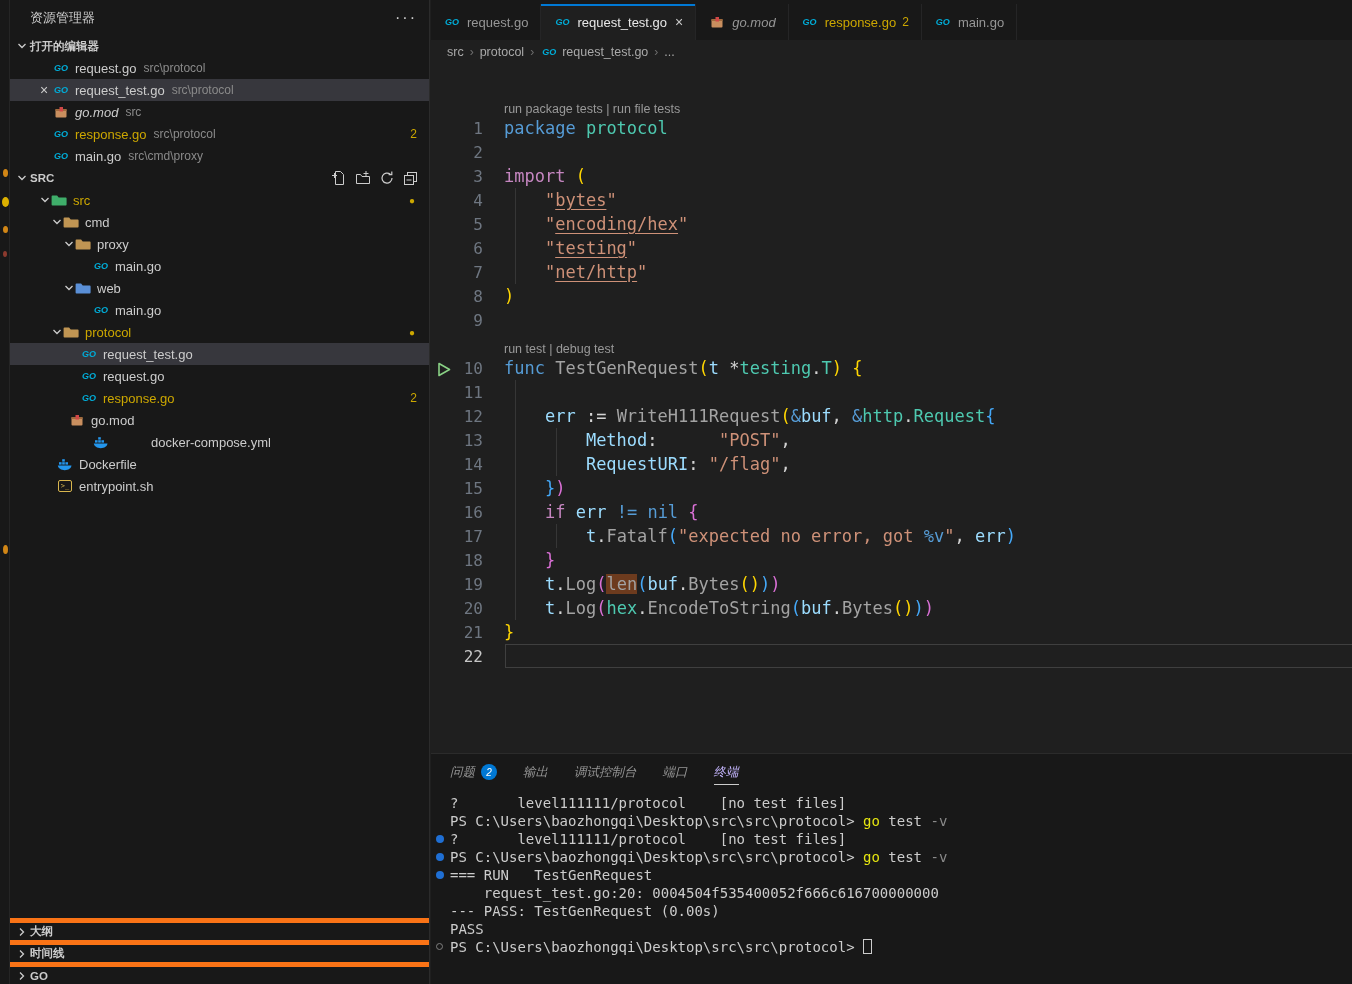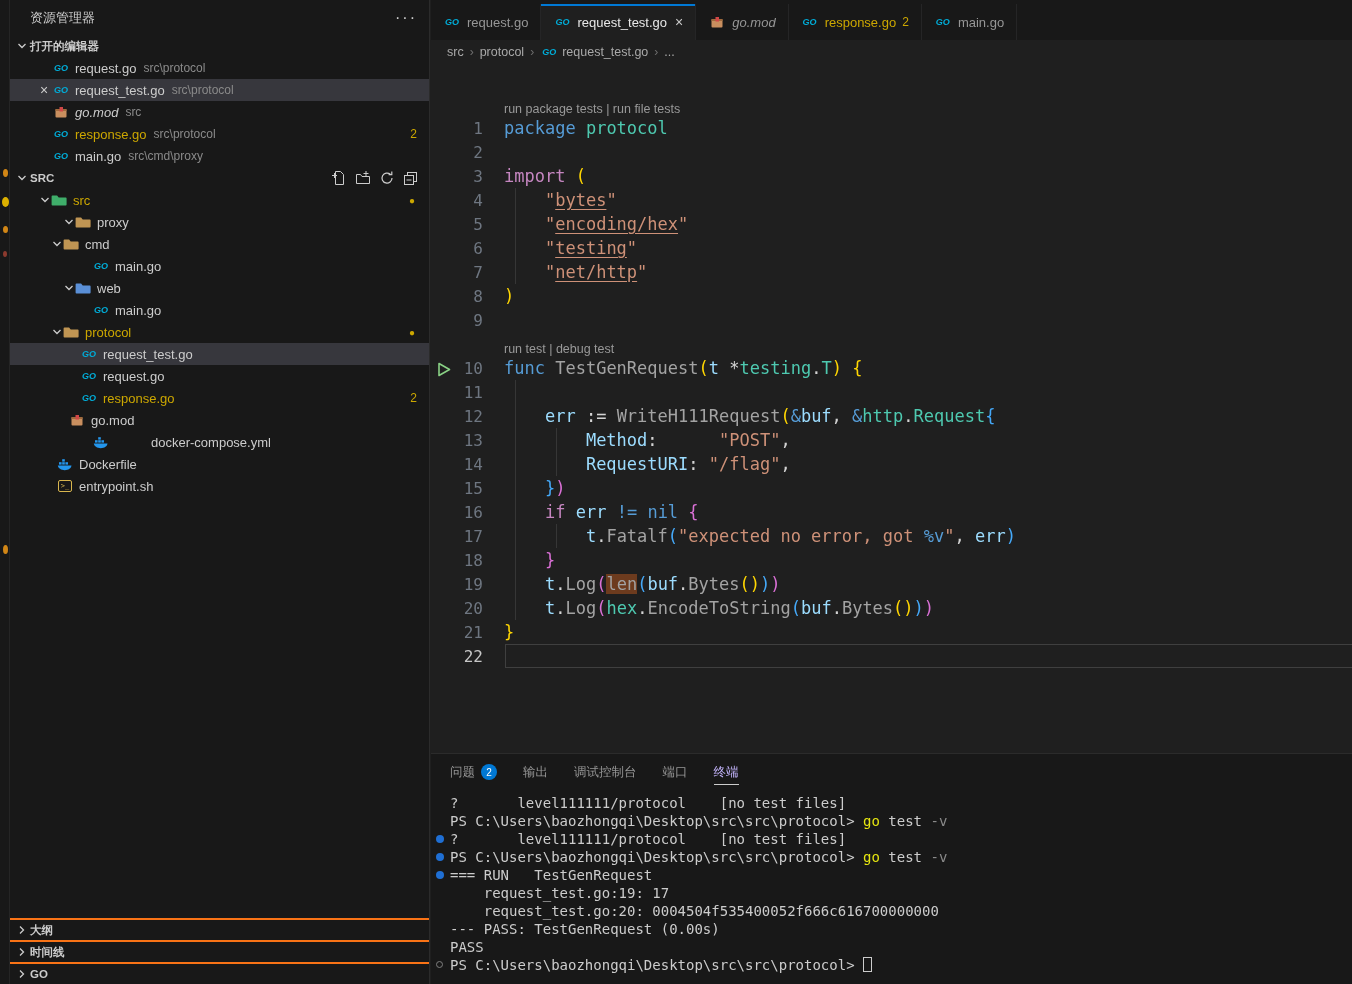--- a/index.html
+++ b/index.html
@@ -23,21 +23,21 @@
   .row22.sel { background:#37373d; }
   .row22 .desc { color:#8a8a8a; font-size:12px; margin-left:7px; }
   .row22 .rbadge { margin-left:auto; padding-right:12px; color:#cca700; font-size:12px; }
   .row22 .closex { width:16px; text-align:center; color:#cccccc; font-size:14px; cursor:pointer; }
   .row22 .sp16 { width:16px; display:inline-block; flex:none; }
   .fico { display:inline-flex; width:18px; justify-content:center; align-items:center; flex:none; margin-right:5px; }
   .go-ico { color:#00acd7; font-weight:bold; font-style:italic; font-size:9px; letter-spacing:0; }
   .sh-ico { width:14px; height:12px; border:1px solid #d8b64e; border-radius:2px; color:#d8b64e; font-size:7px; line-height:10px; text-align:center; font-family:"DejaVu Sans Mono",monospace; }
   .mod-dot { margin-left:auto; padding-right:14px; color:#cca700; font-size:10px; }
   .bottom-sections { position:absolute; left:0; bottom:0; width:100%; }
-  .bsec { height:22px; border-top:2px solid #f97316; display:flex; align-items:center; font-size:11.5px; font-weight:bold; color:#cccccc; padding-left:4px; }
+  .bsec { height:22px; border-top:5px solid #f97316; display:flex; align-items:center; font-size:11.5px; font-weight:bold; color:#cccccc; padding-left:4px; }
   .bsec .chev { width:16px; display:inline-flex; justify-content:center; }
 
   
   .topstrip { position:absolute; left:431px; top:0; width:921px; height:4px; background:#181818; }
   .tabbar { position:absolute; left:431px; top:4px; width:921px; height:36px; background:#181818; display:flex; }
   .tab { height:36px; display:flex; align-items:center; padding:0 12px; font-size:13px; color:#969696; background:#181818; border-right:1px solid #252526; position:relative; cursor:pointer; }
   .tab.active { background:#1f1f1f; color:#e8e8e8; }
   .tab.active::before { content:""; position:absolute; left:0; top:0; right:0; height:2px; background:#0078d4; }
   .tab .fico { margin-right:6px; }
   .tab .tbadge { color:#cca700; margin-left:6px; font-size:12px; }
@@ -64,21 +64,21 @@
   .tk-kw { color:#569cd6; } .tk-ctrl { color:#c586c0; } .tk-type { color:#4ec9b0; }
   .tk-fn { color:#a3a3a3; } .tk-var { color:#9cdcfe; } .tk-str { color:#ce9178; }
   .tk-stru { color:#ce9178; text-decoration:underline; text-underline-offset:3px; }
   .tk-pl { color:#d4d4d4; } .tk-b1 { color:#ffd602; } .tk-b2 { color:#da70d6; }
   .tk-b3 { color:#45a9f9; } .tk-fmt { color:#569cd6; }
   .tk-hl { color:#a3a3a3; background:#6d3b1e; }
 
   
   .panel { position:absolute; left:431px; top:753px; width:921px; height:231px; background:#181818; border-top:1px solid #2b2b2b; }
   .panel-tabs { height:36px; display:flex; align-items:center; gap:26px; padding-left:19px; font-size:12.5px; color:#969696; }
-  .ptab { height:100%; display:flex; align-items:center; gap:6px; cursor:pointer; position:relative; }
+  .ptab { height:100%; display:flex; align-items:center; gap:6px; cursor:pointer; position:relative;font-style:italic; }
   .ptab.active { color:#c4b5fd; }
   .ptab.active::after { content:""; position:absolute; left:0; right:0; bottom:5px; height:1px; background:#cccccc; }
   .pbadge { min-width:16px; height:16px; border-radius:8px; background:#0078d4; color:#ffffff; font-size:10px; display:flex; align-items:center; justify-content:center; padding:0 4px; }
   .term { position:absolute; left:0; top:40px; right:0; bottom:0; font-family:"DejaVu Sans Mono", monospace; font-size:14px; overflow:hidden; }
   .trow { height:18px; line-height:18px; position:relative; padding-left:19px; white-space:pre; color:#cccccc; }
   .trow .mark { position:absolute; left:5px; top:5px; width:8px; height:8px; border-radius:50%; }
   .trow .mark.dot { background:#1f6fd4; }
   .trow .mark.circle { background:transparent; border:1px solid #7f7f7f; width:7px; height:7px; }
   .t-cmd { color:#e5e510; } .t-dim { color:#8a8a8a; }
   .tcursor { display:inline-block; width:9px; height:15px; border:1px solid #cccccc; vertical-align:-2px; }
@@ -188,41 +188,41 @@
               <path d="M1.5 3 5 6.5 8.5 3" fill="none" stroke="#cccccc" stroke-width="1.3"></path>
             </svg></span>
           <span class="fico">
             <svg width="16" height="16" viewBox="0 0 16 16">
               <path d="M1.5 3.5h4.6l1.6 2h7a.9.9 0 0 1 .9.9v6.2a.9.9 0 0 1-.9.9H1.5a.9.9 0 0 1-.9-.9V4.4a.9.9 0 0 1 .9-.9z" fill="#3fae6a"></path>
             </svg>
           </span>
           <span style="color:#cca700;">src</span>
           <span class="mod-dot">●</span>
         </div>
+        <div class="row22" style="padding-left: 42px;">
+          <span class="chev"><svg width="10" height="10" viewBox="0 0 10 10">
+              <path d="M1.5 3 5 6.5 8.5 3" fill="none" stroke="#cccccc" stroke-width="1.3"></path>
+            </svg></span>
+          <span class="fico">
+            <svg width="16" height="16" viewBox="0 0 16 16">
+              <path d="M1.5 3.5h4.6l1.6 2h7a.9.9 0 0 1 .9.9v6.2a.9.9 0 0 1-.9.9H1.5a.9.9 0 0 1-.9-.9V4.4a.9.9 0 0 1 .9-.9z" fill="#c09553"></path>
+            </svg>
+          </span>
+          <span style="">cmd</span>
+        </div>
         <div class="row22" style="padding-left: 54px;">
           <span class="chev"><svg width="10" height="10" viewBox="0 0 10 10">
               <path d="M1.5 3 5 6.5 8.5 3" fill="none" stroke="#cccccc" stroke-width="1.3"></path>
             </svg></span>
           <span class="fico">
             <svg width="16" height="16" viewBox="0 0 16 16">
               <path d="M1.5 3.5h4.6l1.6 2h7a.9.9 0 0 1 .9.9v6.2a.9.9 0 0 1-.9.9H1.5a.9.9 0 0 1-.9-.9V4.4a.9.9 0 0 1 .9-.9z" fill="#c09553"></path>
             </svg>
           </span>
           <span style="">proxy</span>
-        </div>
-        <div class="row22" style="padding-left: 42px;">
-          <span class="chev"><svg width="10" height="10" viewBox="0 0 10 10">
-              <path d="M1.5 3 5 6.5 8.5 3" fill="none" stroke="#cccccc" stroke-width="1.3"></path>
-            </svg></span>
-          <span class="fico">
-            <svg width="16" height="16" viewBox="0 0 16 16">
-              <path d="M1.5 3.5h4.6l1.6 2h7a.9.9 0 0 1 .9.9v6.2a.9.9 0 0 1-.9.9H1.5a.9.9 0 0 1-.9-.9V4.4a.9.9 0 0 1 .9-.9z" fill="#c09553"></path>
-            </svg>
-          </span>
-          <span style="">cmd</span>
         </div>
         <div class="row22" style="padding-left: 66px;">
           <span class="sp16"></span>
           <span class="fico go-ico">GO</span>
           <span style="">main.go</span>
         </div>
         <div class="row22" style="padding-left: 54px;">
           <span class="chev"><svg width="10" height="10" viewBox="0 0 10 10">
               <path d="M1.5 3 5 6.5 8.5 3" fill="none" stroke="#cccccc" stroke-width="1.3"></path>
             </svg></span>
@@ -514,20 +514,19 @@
         <div class="ptab active">
           <span>终端</span>
         </div>
       </div>
     <div class="term" id="terminal">
         <div class="trow"><span class="">?       level111111/protocol    [no test files]</span></div>
         <div class="trow"><span class="">PS C:\Users\baozhongqi\Desktop\src\src\protocol&gt; </span><span class="t-cmd">go</span><span class=""> test </span><span class="t-dim">-v</span></div>
         <div class="trow"><span class="mark dot"></span><span class="">?       level111111/protocol    [no test files]</span></div>
         <div class="trow"><span class="mark dot"></span><span class="">PS C:\Users\baozhongqi\Desktop\src\src\protocol&gt; </span><span class="t-cmd">go</span><span class=""> test </span><span class="t-dim">-v</span></div>
         <div class="trow"><span class="mark dot"></span><span class="">=== RUN   TestGenRequest</span></div>
-        <div class="trow"><span class="">    request_test.go:19: 17</span></div>
         <div class="trow"><span class="">    request_test.go:20: 0004504f535400052f666c616700000000</span></div>
         <div class="trow"><span class="">--- PASS: TestGenRequest (0.00s)</span></div>
         <div class="trow"><span class="">PASS</span></div>
         <div class="trow"><span class="mark circle"></span><span class="">PS C:\Users\baozhongqi\Desktop\src\src\protocol&gt; </span><span class="tcursor"></span></div>
       </div>
   </div>
 </div>
 
 </body></html>

